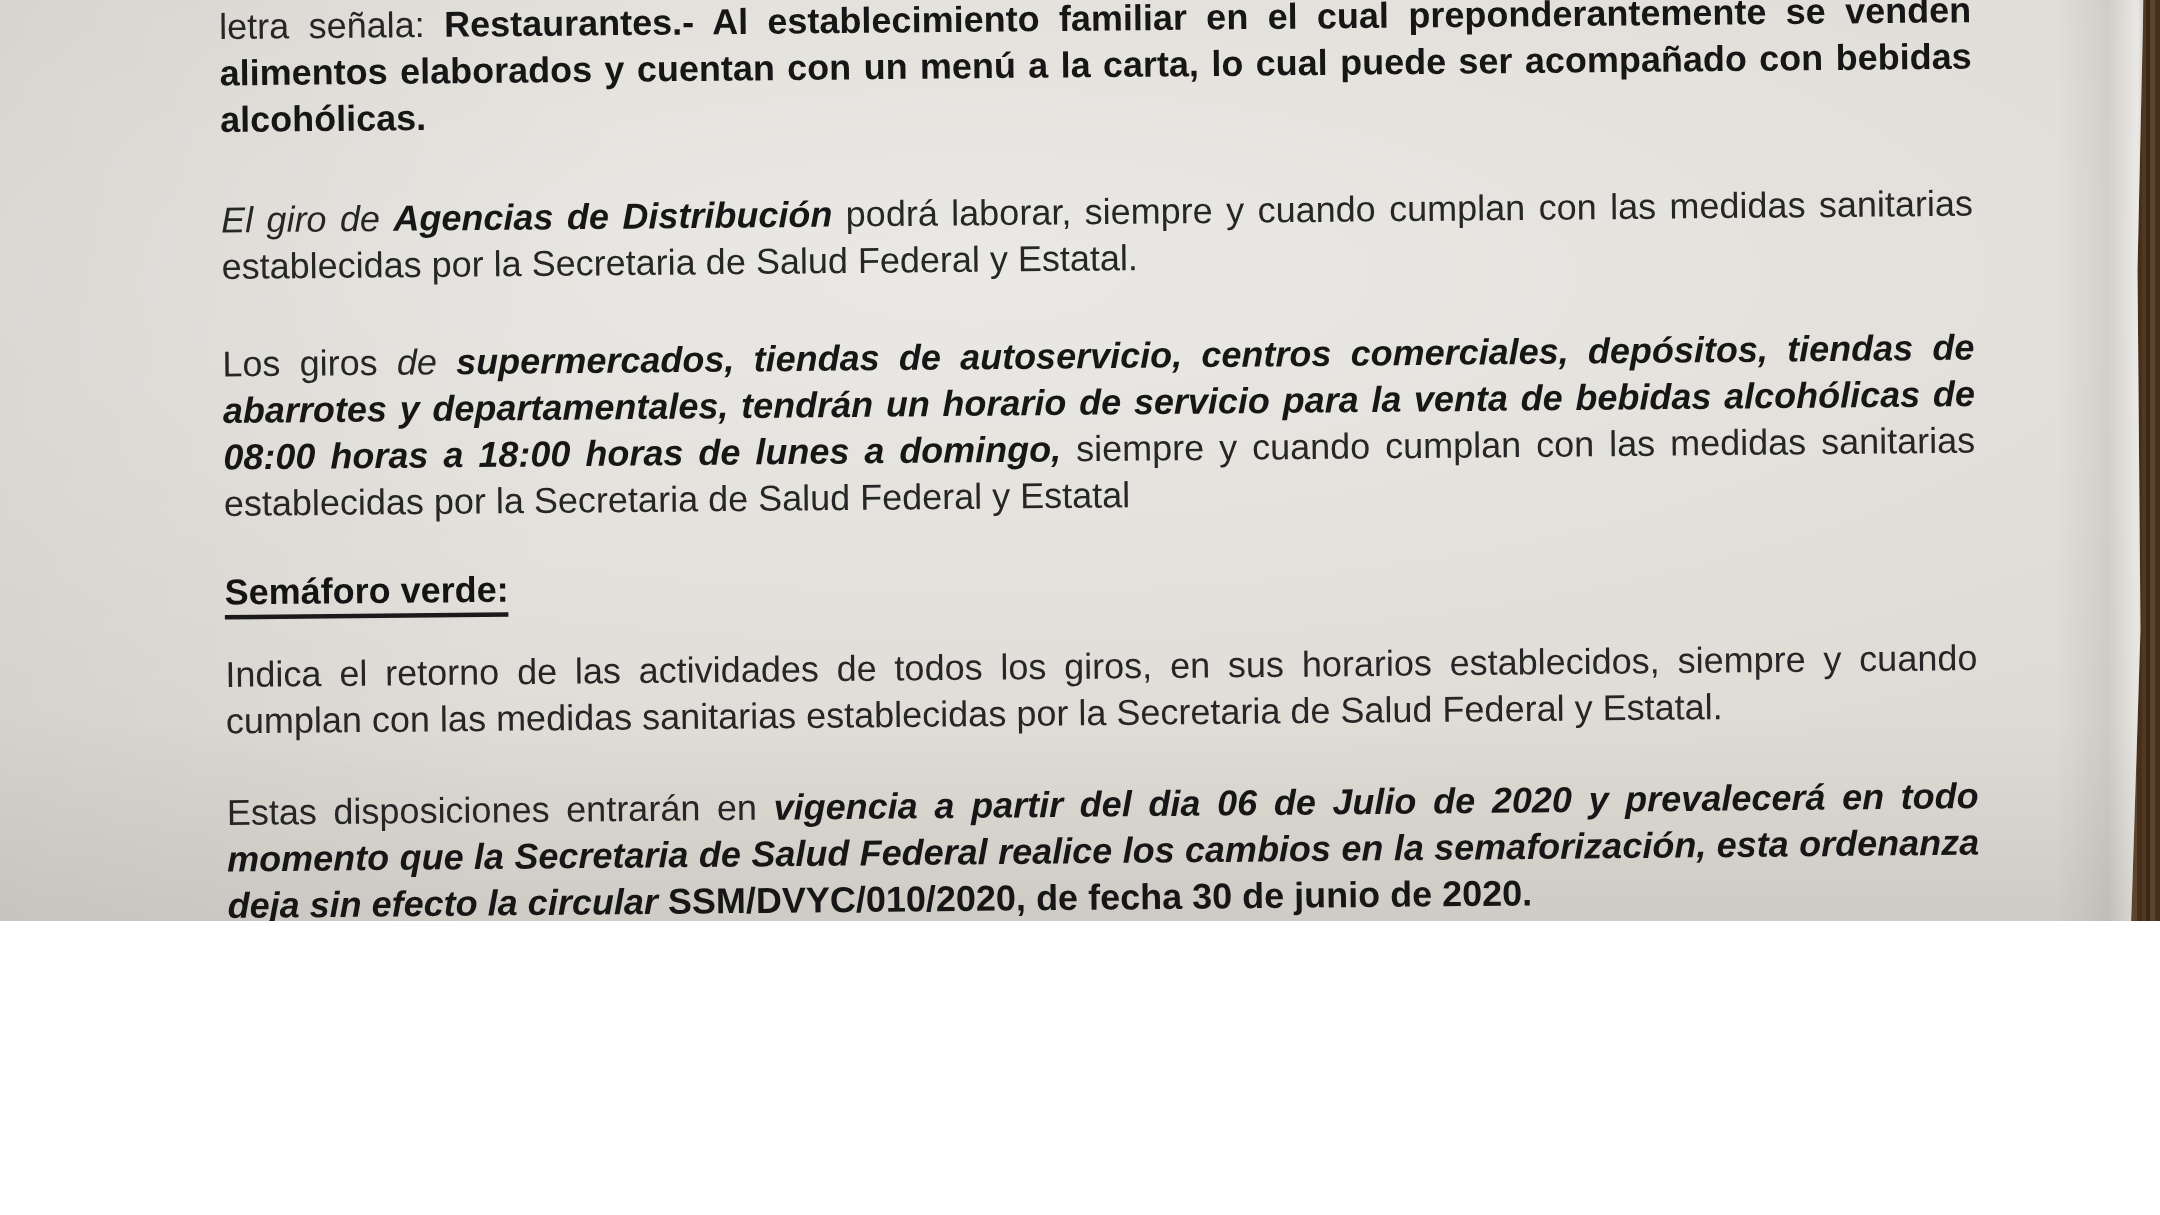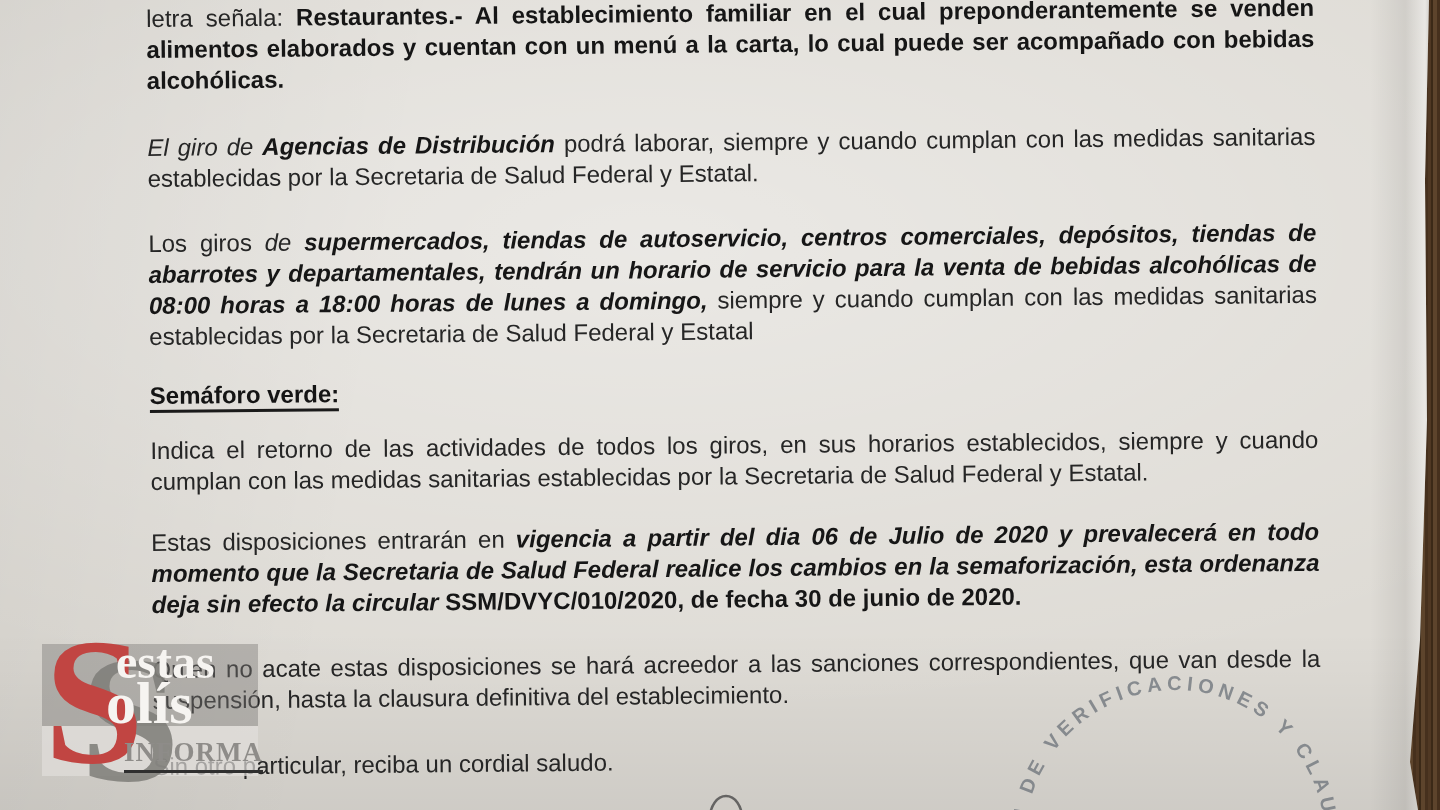--- a/index.html
+++ b/index.html
@@ -1,16 +1,16 @@
 <!DOCTYPE html>
 <html><head>
 <meta charset="utf-8">
 <style>
   html,body{margin:0;padding:0;}
-  .photo{position:relative;width:1440px;height:810px;overflow:hidden;
+  .photo{position:relative;width:1440px;height:614px;overflow:hidden;
          font-family:"Liberation Sans",sans-serif;background:#3a2718;}
   
   .wood{position:absolute;inset:0;
         background:repeating-linear-gradient(90deg,
           #503823 0 3px,#3b2917 3px 5px,#5d442c 5px 9px,#46301d 9px 12px);}
   
   .paper{position:absolute;inset:0;
          background:
            radial-gradient(130% 95% at 45% 30%, rgba(255,255,255,.38), rgba(255,255,255,0) 62%),
            linear-gradient(100deg, rgba(0,0,0,.05), rgba(0,0,0,0) 28%),

